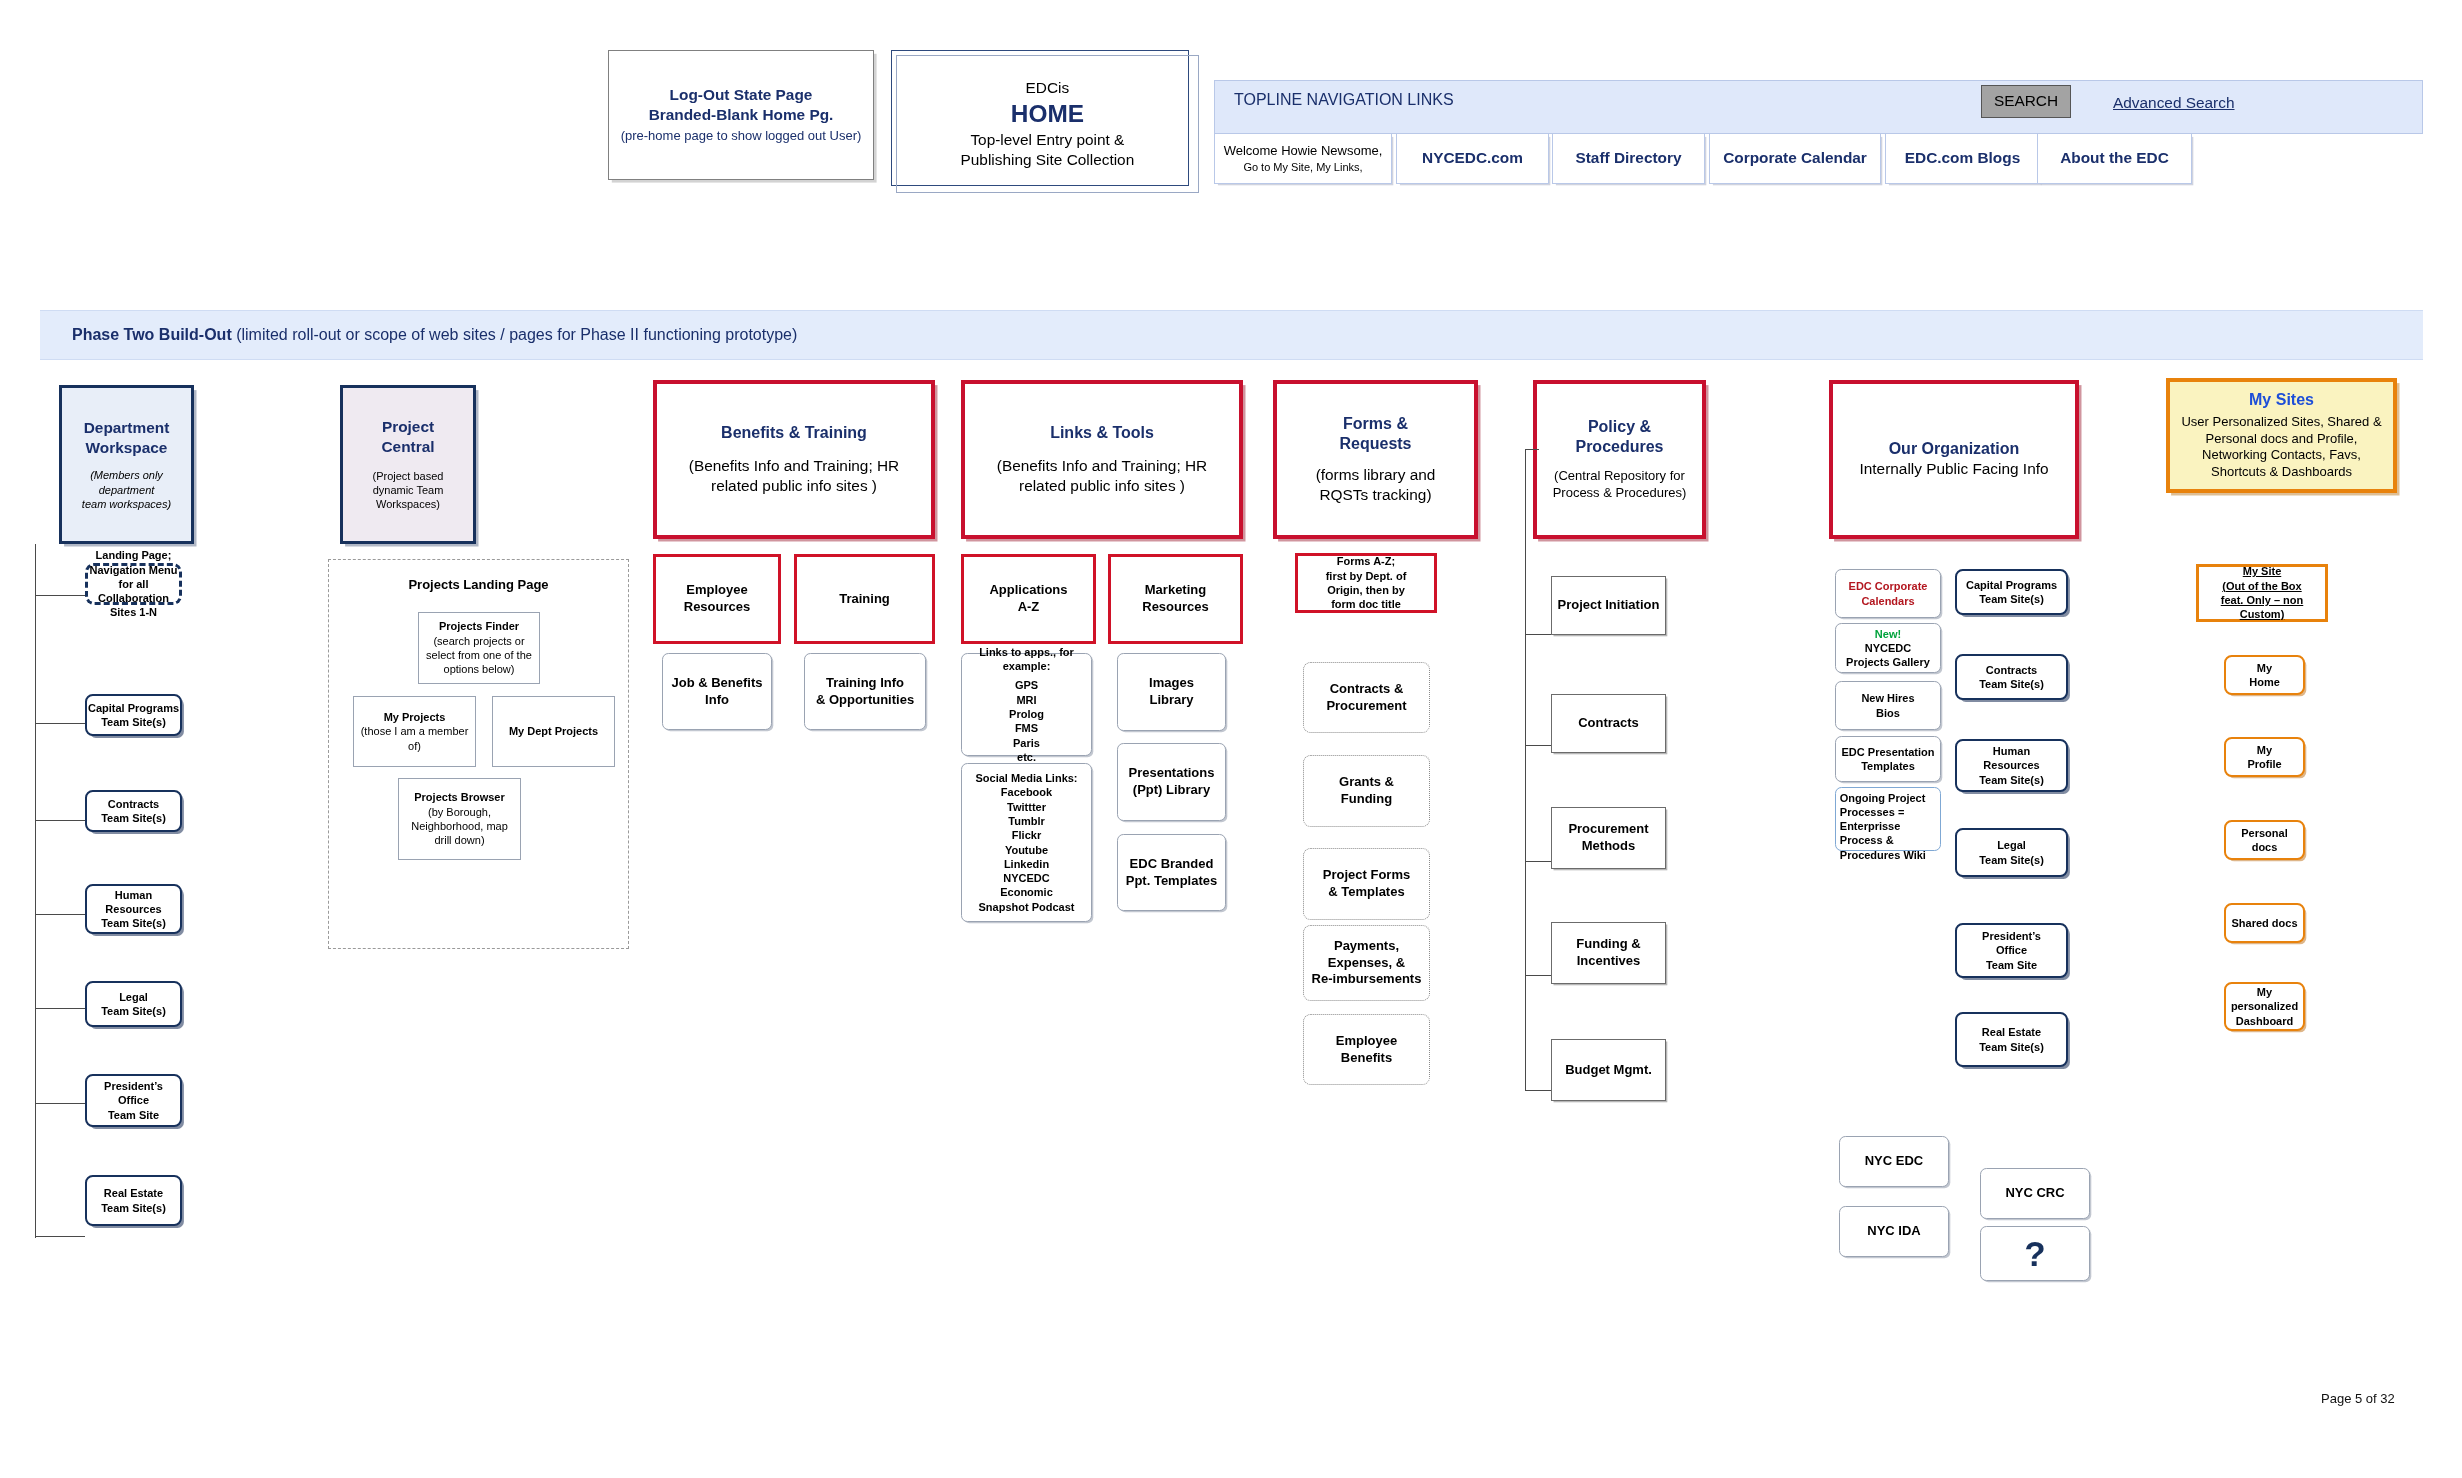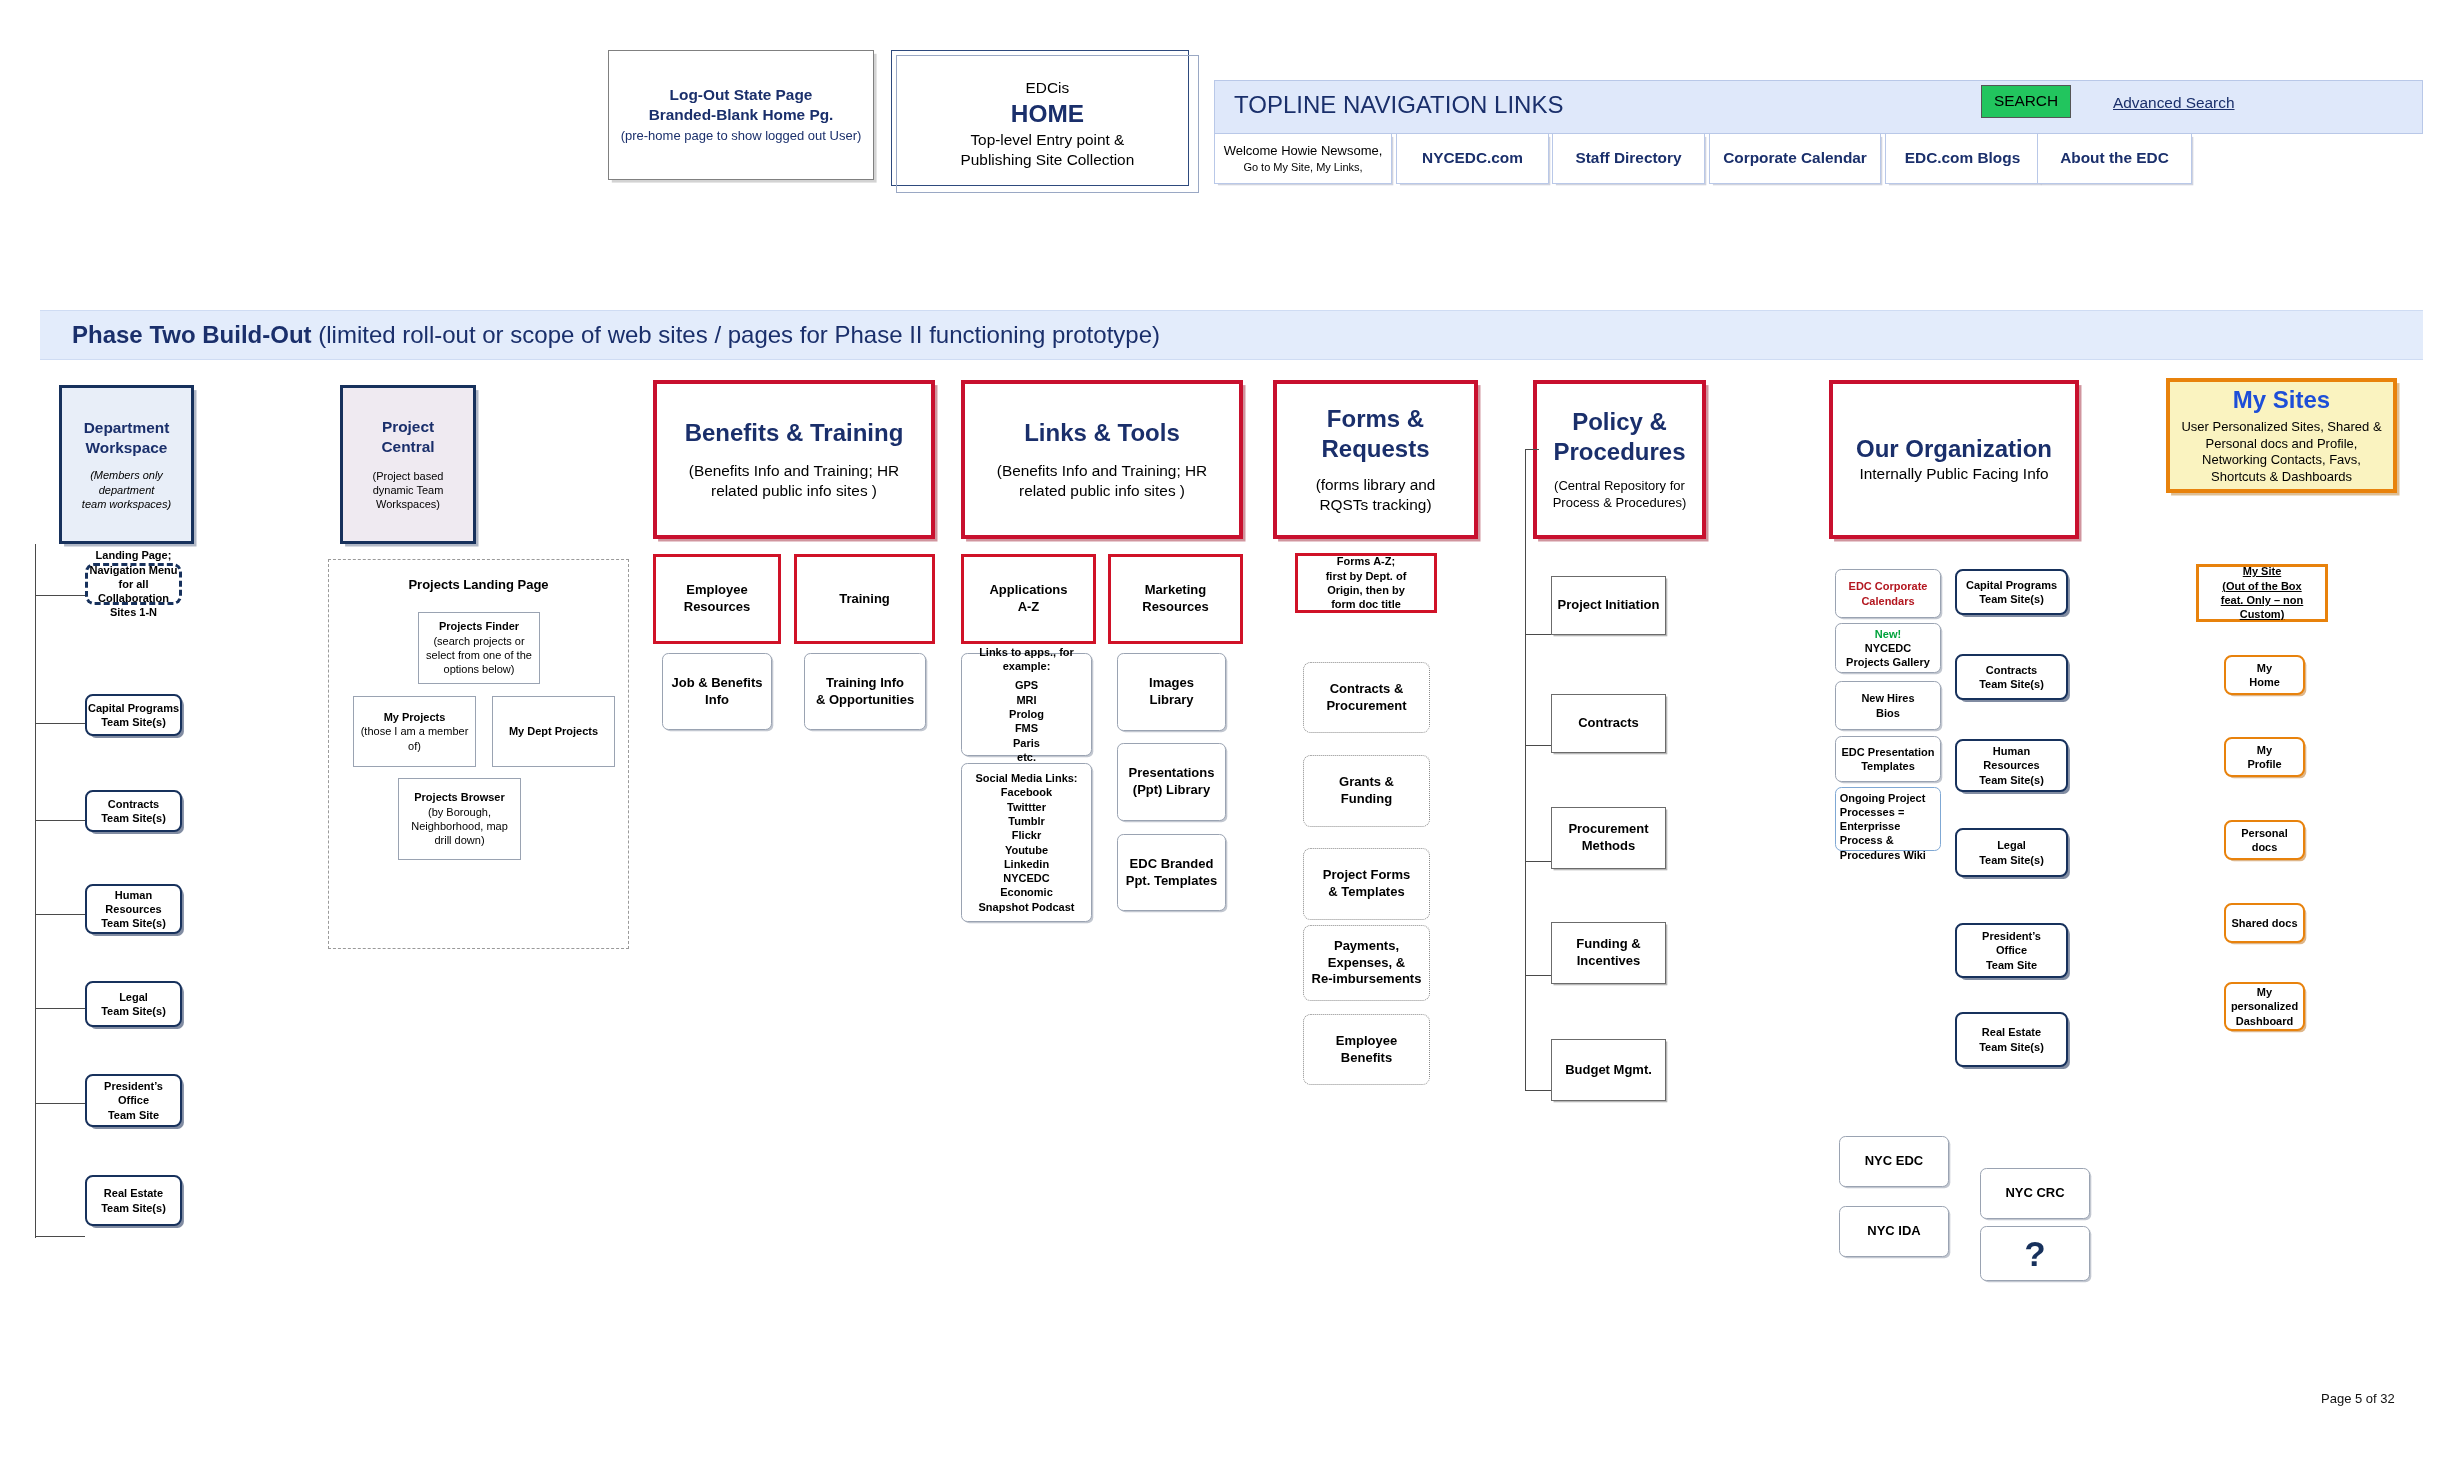--- a/index.html
+++ b/index.html
@@ -14,21 +14,21 @@
 
   
   .hdr-box{border:1.9px solid #808080;background:#fff;box-shadow:3.2px 3.2px 0 -0.6px rgba(128,128,128,.35);}
   .hdr-box2{border:1.9px solid #2e4a7d;background:#fff;padding:3.8px;}
   .hdr-inner{border:1.3px solid #9aa8c4;width:100%;height:100%;}
   .t-navy{color:#1a2f6b;}
   .b{font-weight:bold;}
 
   .topline-band{background:#dfe8fa;border:1.3px solid #b9c8e8;}
   .nav-tab{border:1.3px solid #b9c8e8;background:#fff;box-shadow:2.6px 2.6px 0 -1.3px rgba(120,130,160,.35);}
-  .search-box{border:1.3px solid #555;background:#22c55e;}
+  .search-box{border:1.3px solid #555;background:#a3a3a3;}
   .adv-search{color:#1a2f6b;text-decoration:underline;}
 
   
   .phase-band{background:#e3ecfb;border-top:1.3px solid #cfdcf3;border-bottom:1.3px solid #cfdcf3;display:flex;align-items:center;}
 
   
   .card-navy{border:3.8px solid #17315c;background:#e8eef8;box-shadow:3.8px 3.8px 0 -1.3px rgba(30,50,90,.35);}
   .card-lav{border:3.8px solid #17315c;background:#efeaf1;box-shadow:3.8px 3.8px 0 -1.3px rgba(30,50,90,.35);}
   .card-red{border:4.5px solid #c8102e;background:#fff;box-shadow:3.8px 3.8px 0 -1.3px rgba(150,20,40,.45);}
   .card-yellow{border:4.5px solid #e8820c;background:#faf3c0;box-shadow:3.8px 3.8px 0 -1.3px rgba(180,110,20,.45);}
@@ -47,21 +47,21 @@
   .nb-blue-thin{border:1.3px solid #7fa8d4;border-radius:6.4px;}
   .dashed-group{border:1.3px dashed #9a9a9a;background:#fff;}
 
   
   .ln{position:absolute;background:#4a4a4a;}
   .lnh{height:1.3px;}
   .lnv{width:1.3px;}
   .txt-s{font-size:11px;line-height:1.3;}
   .txt-m{font-size:13px;line-height:1.3;}
   .txt-l{font-size:15.4px;line-height:1.3;}
-  .txt-xl{font-size:24px;line-height:1.25;}
+  .txt-xl{font-size:16px;line-height:1.25;}
   .txt-xxl{font-size:24.4px;line-height:1.2;}
   .ital{font-style:italic;}
   .red-t{color:#b3161f;}
   .green-t{color:#00a33c;}
   .maroon-t{color:#1d4ed8;}
   .pg{font-size:13px;color:#111;}
   .qmark{color:#17315c;font-size:35px;font-weight:bold;}
 </style>
 </head>
 <body>

